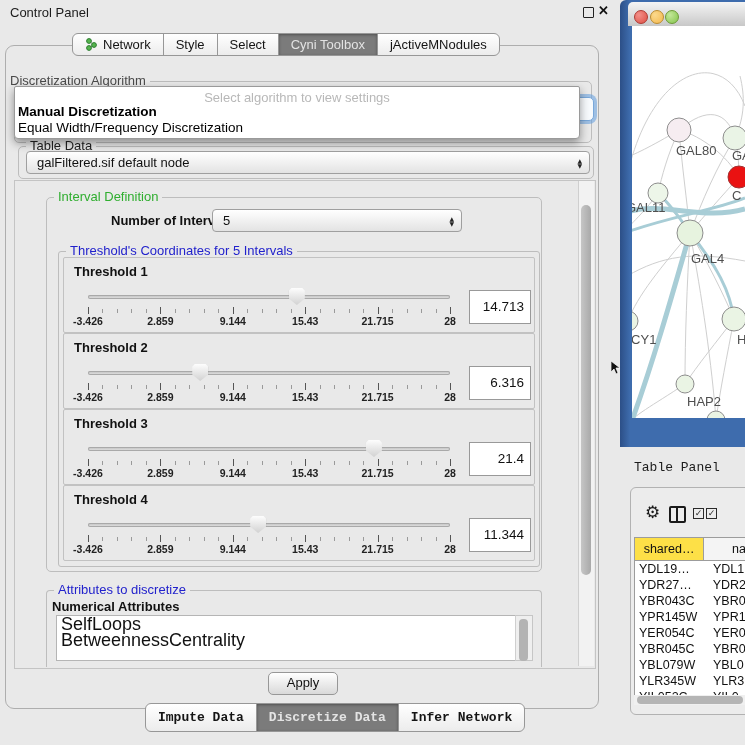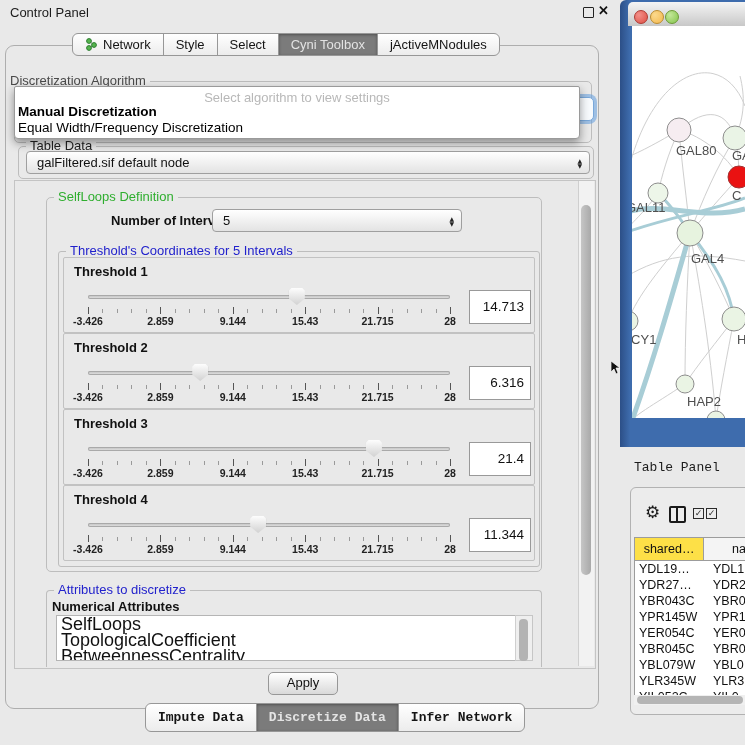--- a/index.html
+++ b/index.html
@@ -160,21 +160,21 @@
       <i>▲</i>
         <i>▼</i>
     </span>
   </div>
 
   <div class="viewport"></div>
   <div class="vsb-track"></div>
   <div class="vsb-thumb"></div>
 
   <div class="grp" style="left:46px;top:197px;width:494px;height:373px;"></div>
-  <div class="grplabel green" style="left:54px;top:190px;">SelfLoops Definition</div>
+  <div class="grplabel green" style="left:54px;top:190px;">Interval Definition</div>
 
   <div class="abs" style="left:82px;top:213px;font-weight:bold;margin-left:29px;">Number of Intervals</div>
   <div class="combo" style="left:212px;top:209px;width:248px;">
     <span class="val">5</span>
     <span class="updown">
       <i>▲</i>
         <i>▼</i>
     </span>
   </div>
 
@@ -367,21 +367,20 @@
         <div class="thr-val">11.344</div>
       </div>
     </div>
 
   <div class="grp" style="left:46px;top:590px;width:494px;height:76px;border-bottom:none;border-radius:4px 4px 0 0;"></div>
   <div class="grplabel blue" style="left:54px;top:583px;">Attributes to discretize</div>
   <div class="abs" style="left:52px;top:599px;font-weight:bold;">Numerical Attributes</div>
   <div class="attr-list">
 
   <div class="attr-item">SelfLoops</div>
-      <div class="attr-item">TopologicalCoefficient</div>
       <div class="attr-item">BetweennessCentrality</div>
     </div>
   <div class="attr-sb"></div>
   <div class="attr-sb-thumb"></div>
 
   <div class="apply-btn">Apply</div>
 
   <div class="tabstrip" style="left:145px;top:703px;height:29px;font-family:Liberation Mono, monospace;">
     <div class="tab first" style="font-weight:bold;">
         <span>Impute Data</span>

